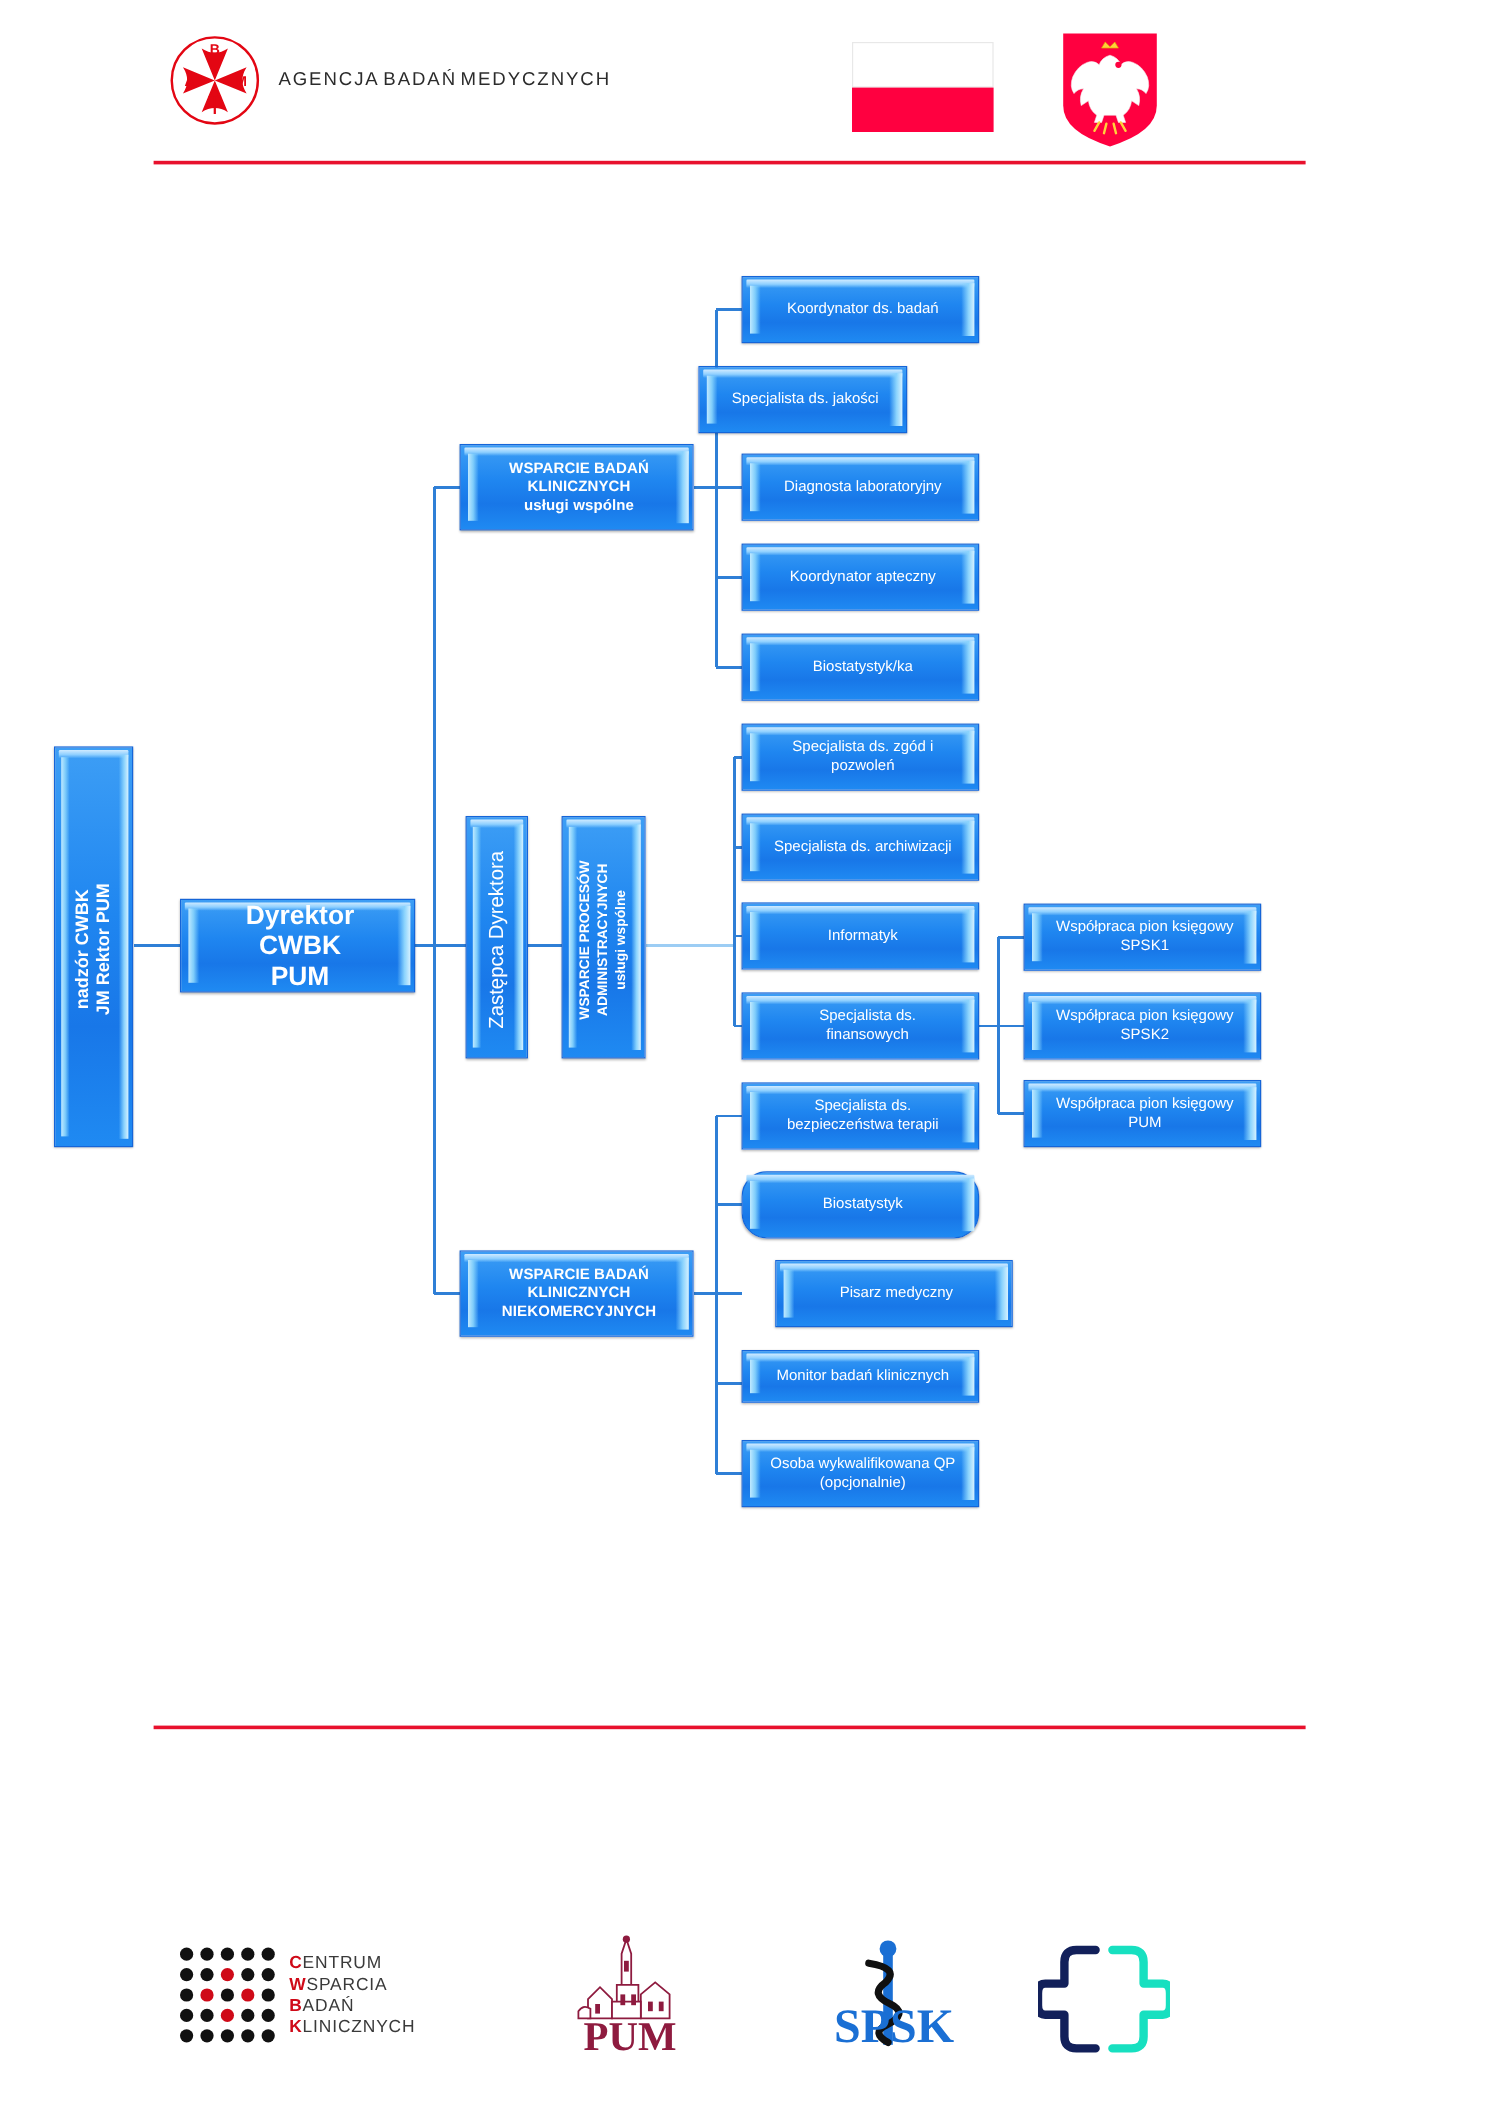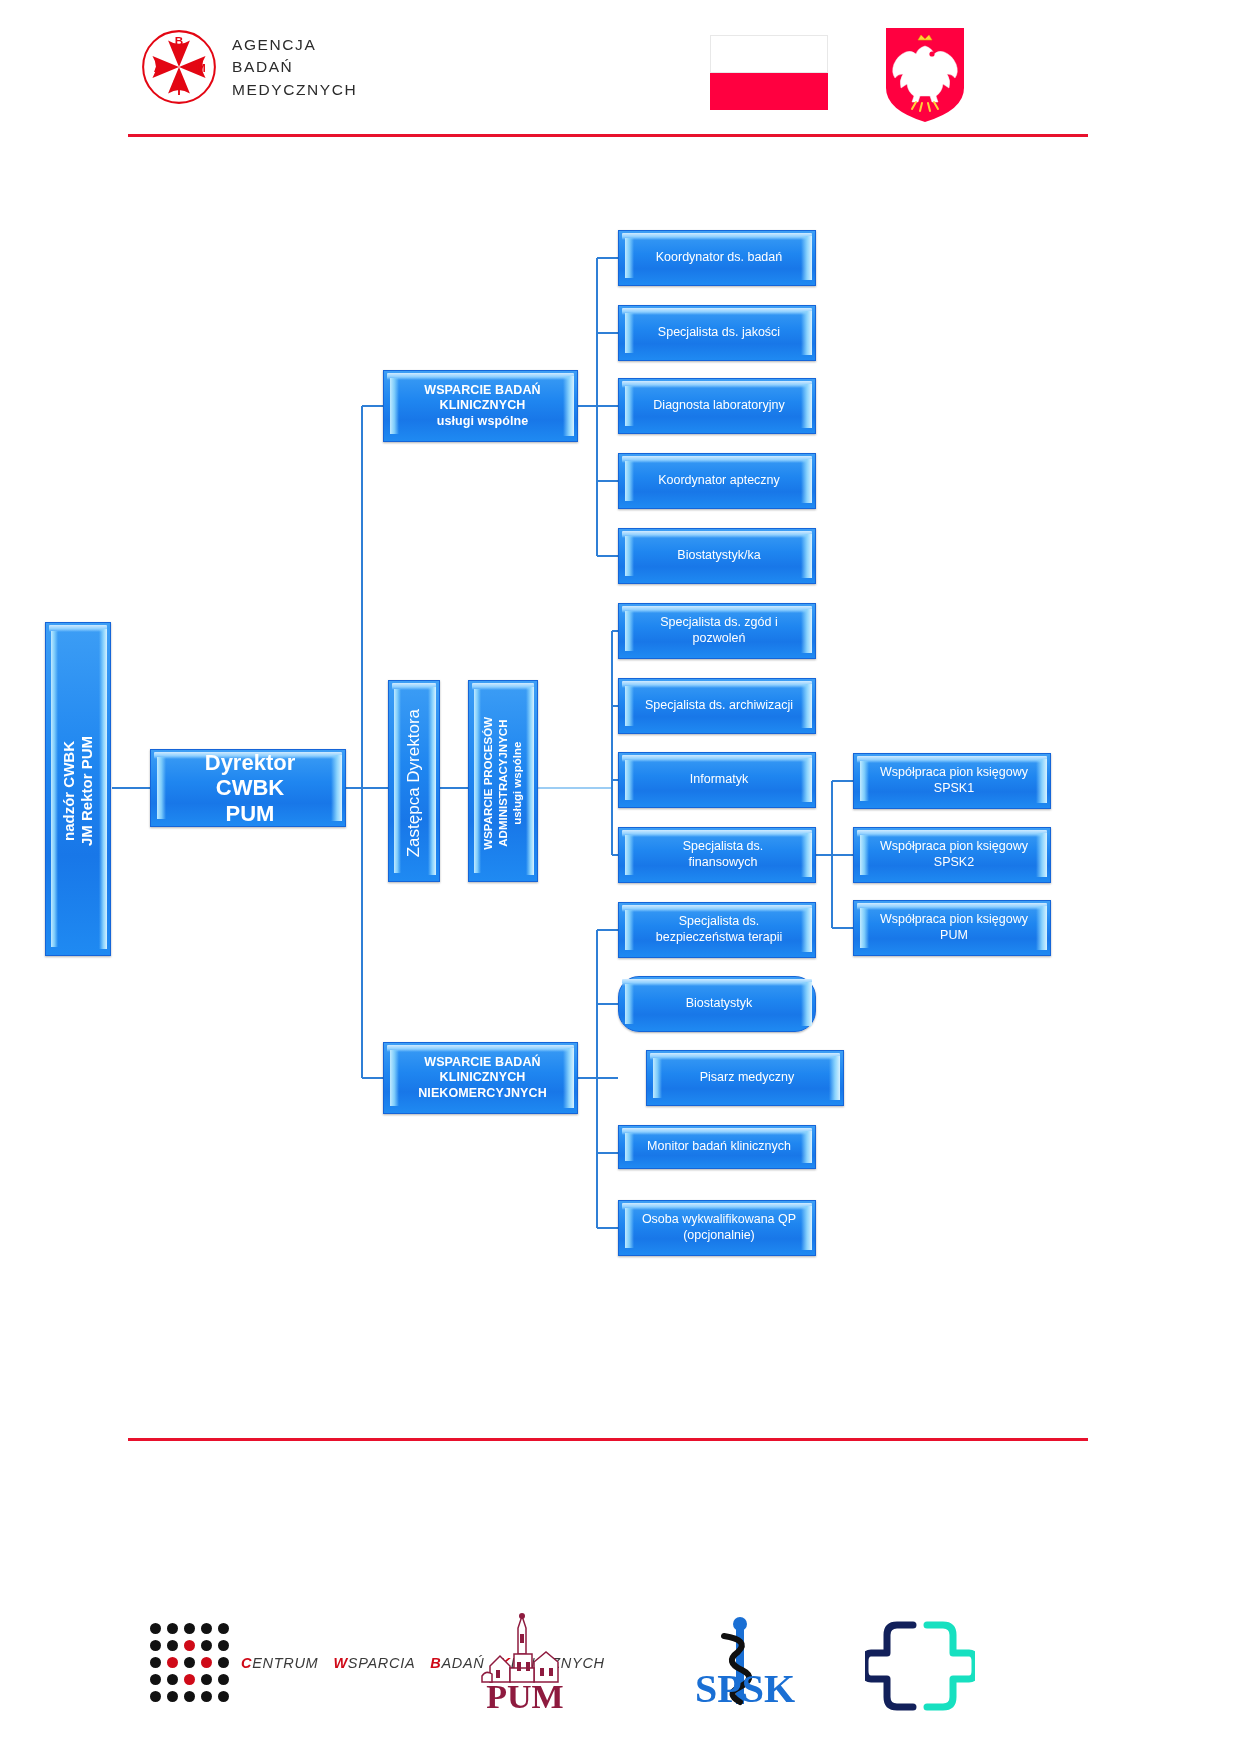--- a/index.html
+++ b/index.html
@@ -8,21 +8,21 @@
     width:1240px;height:1754px;position:relative;
     background:#ffffff;
     font-family:"Liberation Sans","DejaVu Sans",sans-serif;
     overflow:hidden;
   }
 
   
   #header{position:absolute;left:0;top:0;width:1240px;height:150px;}
   #abm-logo-wrap{position:absolute;left:140px;top:28px;display:flex;align-items:center;gap:14px;}
   #abm-mark{width:78px;height:78px;flex:0 0 auto;}
-  #abm-text{display:flex;flex-direction:column;gap:3px;}
+  #abm-text{display:flex;flex-direction:row;gap:3px;}
   #abm-text span{
     font-size:15.5px;letter-spacing:1.6px;color:#2b2b2b;font-weight:400;line-height:1.26;
   }
   #flag{position:absolute;left:710px;top:35px;width:118px;height:75px;}
   #flag .fl-white{position:absolute;left:0;top:0;width:118px;height:38px;background:#ffffff;border:1px solid #e8e8e8;box-sizing:border-box;}
   #flag .fl-red{position:absolute;left:0;top:38px;width:118px;height:37px;background:#ff0040;}
   #eagle{position:absolute;left:882px;top:26px;width:86px;height:98px;}
   #header-rule{position:absolute;left:128px;top:134px;width:960px;height:3px;background:#e8112d;}
 
   
@@ -83,21 +83,21 @@
   #n-procesy .lbl{font-size:11.5px;font-weight:bold;line-height:1.28;}
 
   
   #footer-rule{position:absolute;left:128px;top:1438px;width:960px;height:3px;background:#e8112d;}
   #footer{position:absolute;left:0;top:1455px;width:1240px;height:230px;}
 
   #cwbk-logo{position:absolute;left:150px;top:168px;display:flex;align-items:center;gap:11px;}
   #cwbk-dots{display:grid;grid-template-columns:repeat(5,12px);grid-auto-rows:12px;gap:5px;}
   #cwbk-dots i{display:block;width:11px;height:11px;border-radius:50%;background:#111111;}
   #cwbk-dots i.r{background:#cf0a18;}
-  #cwbk-words{display:flex;flex-direction:row;gap:15px;font-style:italic;}
+  #cwbk-words{display:flex;flex-direction:column;gap:1px;}
   #cwbk-words span{font-size:14.5px;letter-spacing:.7px;color:#3a3a3a;line-height:1.17;white-space:nowrap;}
   #cwbk-words span b{color:#cf0a18;font-weight:bold;}
 
   #pum-logo{position:absolute;left:470px;top:155px;width:110px;height:108px;}
   #spsk-logo{position:absolute;left:680px;top:155px;width:130px;height:108px;}
   #cross-logo{position:absolute;left:865px;top:158px;width:110px;height:100px;}
 </style>
 </head>
 <body>
 
@@ -249,21 +249,21 @@
     <span class="lbl" style="white-space:pre-line;">WSPARCIE BADAŃ
 KLINICZNYCH
 NIEKOMERCYJNYCH</span>
   </div>
 
   <div class="node small" style="left:618px;top:80px;width:198px;height:56px;">
     <span class="bevel-l"></span>
     <span class="bevel-r"></span>
     <span class="lbl">Koordynator ds. badań</span>
   </div>
-  <div class="node small" style="left:618px;top:155px;width:198px;height:56px;">
+  <div class="node small" style="left:582px;top:155px;width:174px;height:56px;">
     <span class="bevel-l"></span>
     <span class="bevel-r"></span>
     <span class="lbl">Specjalista ds. jakości</span>
   </div>
   <div class="node small" style="left:618px;top:228px;width:198px;height:56px;">
     <span class="bevel-l"></span>
     <span class="bevel-r"></span>
     <span class="lbl">Diagnosta laboratoryjny</span>
   </div>
   <div class="node small" style="left:618px;top:303px;width:198px;height:56px;">

